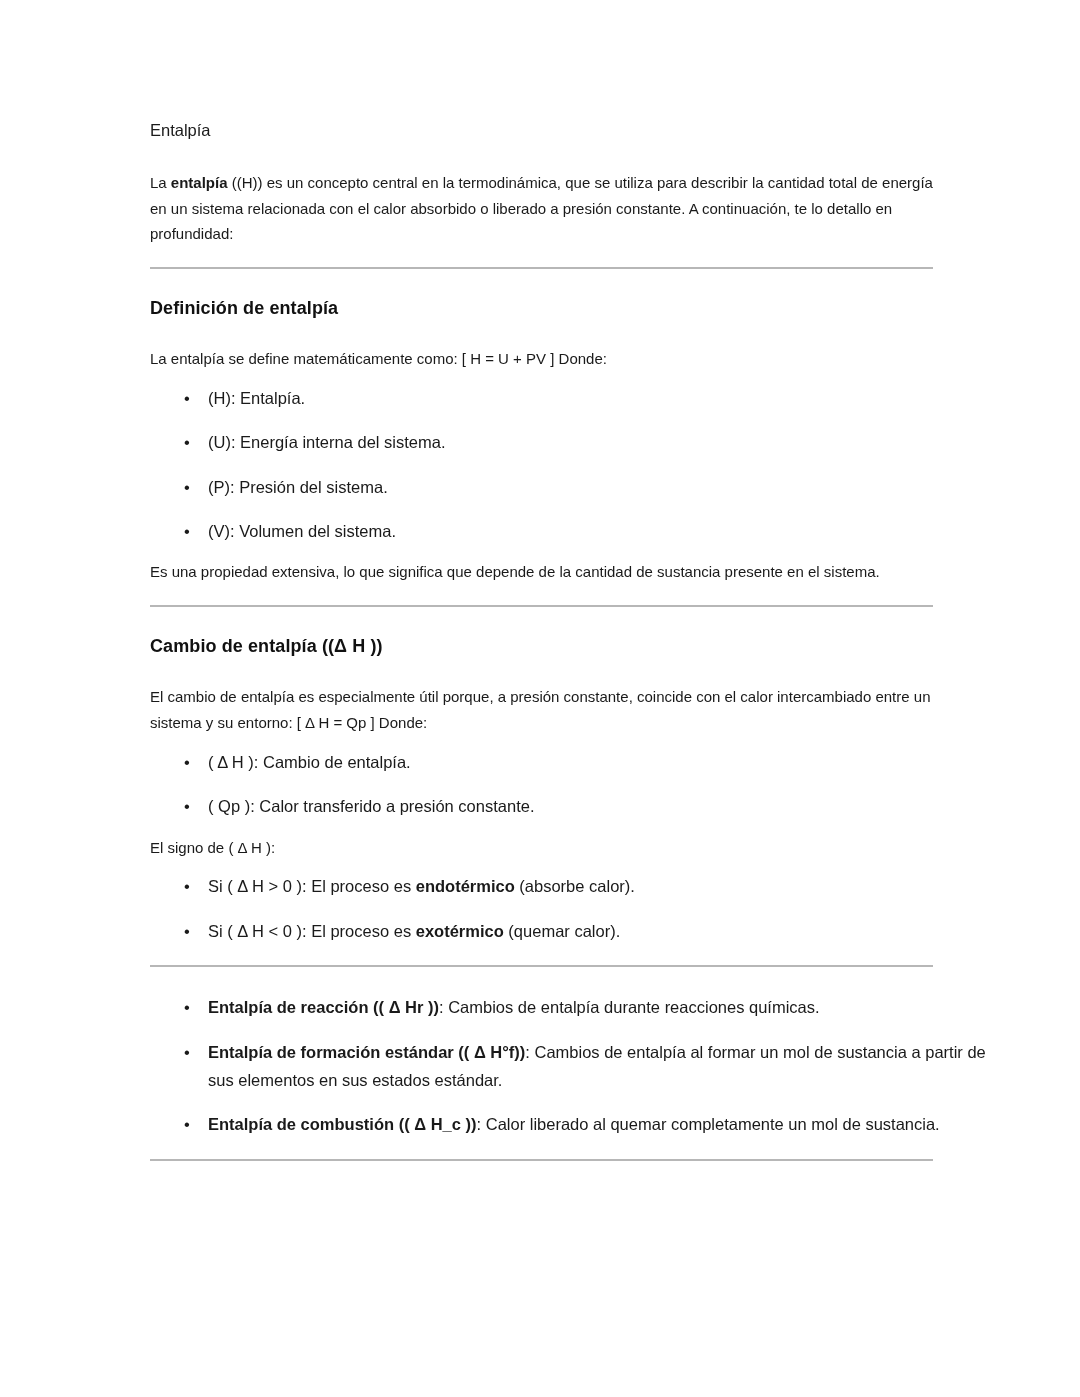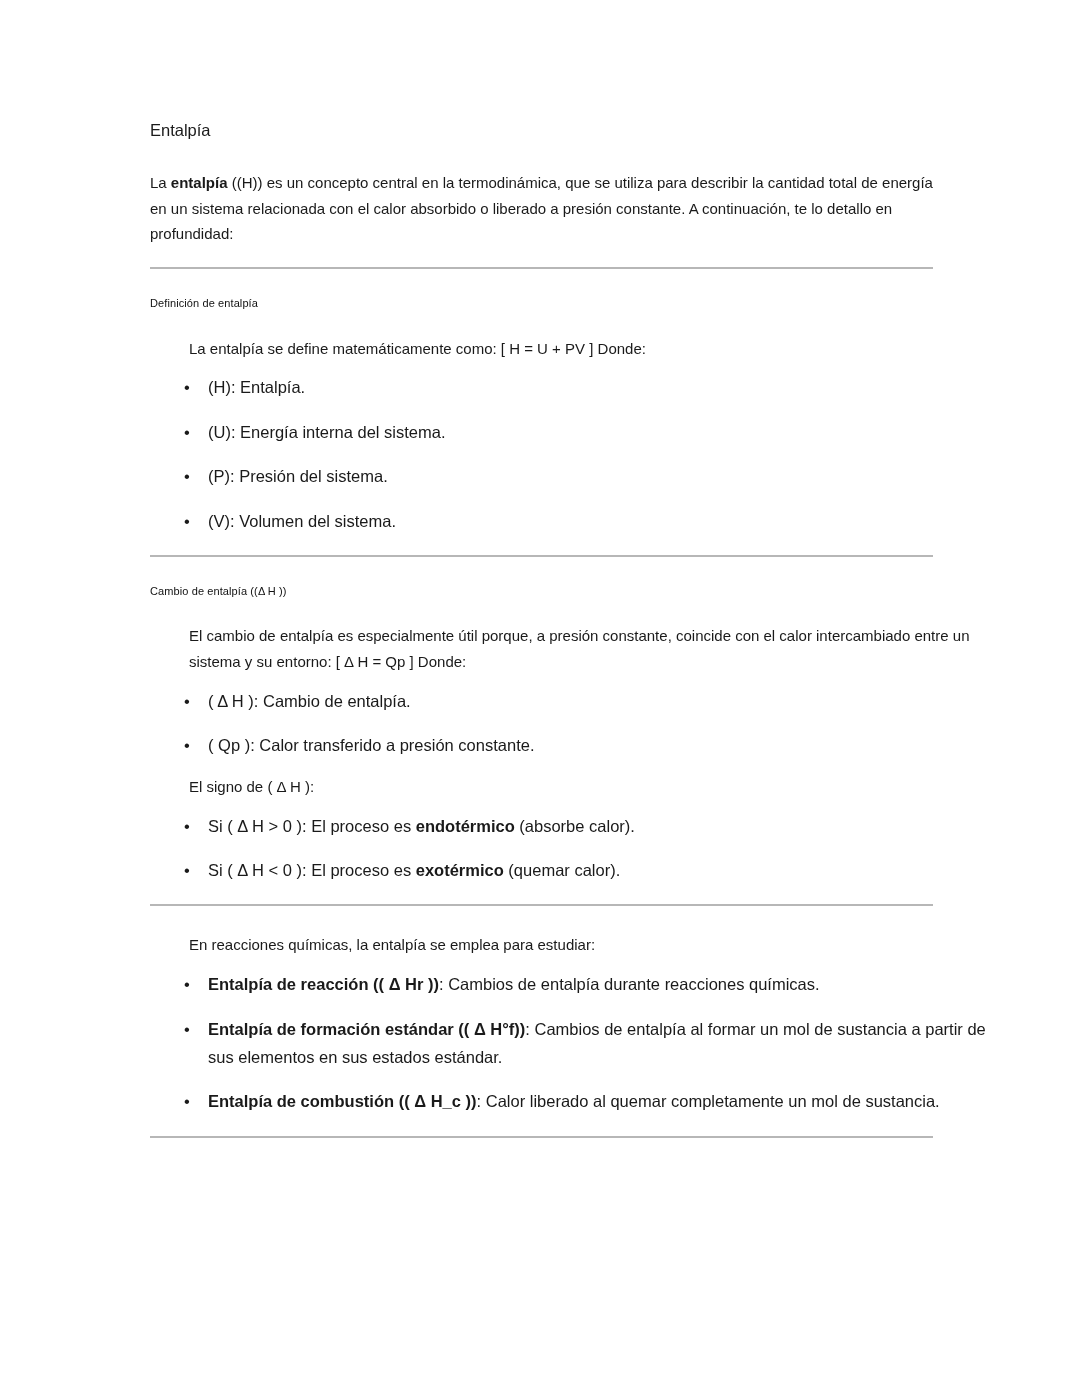--- a/index.html
+++ b/index.html
@@ -32,25 +32,24 @@
   p.para {
     font-size: 15px;
     font-weight: 400;
     line-height: 1.72;
     color: #1a1a1a;
     margin: 0 0 16px 0;
     max-width: 784px;
   }
   p.para.tight {
     margin-bottom: 12px;
-    margin-left: 39px;
   }
   h2.section-heading {
-    font-size: 11px;
-    font-weight: 400;
+    font-size: 18px;
+    font-weight: 700;
     line-height: 1.5;
     color: #111111;
     margin: 0 0 24px 0;
     letter-spacing: 0.1px;
   }
   hr.divider {
     border: none;
     border-top: 2px solid #b7b7b7;
     margin: 20px 0 26px 0;
     width: 783px;
@@ -103,20 +102,21 @@
 
   <p class="para tight">La entalpía se define matemáticamente como: [ H = U + PV ] Donde:</p>
 
   <ul class="bullets list-block">
     <li><span class="bullet-dot">•</span><span>(H): Entalpía.</span></li>
     <li><span class="bullet-dot">•</span><span>(U): Energía interna del sistema.</span></li>
     <li><span class="bullet-dot">•</span><span>(P): Presión del sistema.</span></li>
     <li><span class="bullet-dot">•</span><span>(V): Volumen del sistema.</span></li>
   </ul>
 
+  <p class="para">Es una propiedad extensiva, lo que significa que depende de la cantidad de sustancia presente en el sistema.</p>
 
   <hr class="divider">
 
   <h2 class="section-heading">Cambio de entalpía ((Δ H ))</h2>
 
   <p class="para tight">El cambio de entalpía es especialmente útil porque, a presión constante, coincide con el calor intercambiado entre un sistema y su entorno: [ Δ H = Qp ] Donde:</p>
 
   <ul class="bullets list-block">
     <li><span class="bullet-dot">•</span><span>( Δ H ): Cambio de entalpía.</span></li>
     <li><span class="bullet-dot">•</span><span>( Qp ): Calor transferido a presión constante.</span></li>
@@ -125,21 +125,20 @@
   <p class="para tight">El signo de ( Δ H ):</p>
 
   <ul class="bullets list-block">
     <li><span class="bullet-dot">•</span><span>Si ( Δ H &gt; 0 ): El proceso es </span><span class="bold">endotérmico</span><span> (absorbe calor).</span></li>
     <li><span class="bullet-dot">•</span><span>Si ( Δ H &lt; 0 ): El proceso es </span><span class="bold">exotérmico</span><span> (quemar calor).</span></li>
   </ul>
 
   <hr class="divider">
 
 
-  <p class="para tight">En reacciones químicas, la entalpía se emplea para estudiar:</p>
 
   <ul class="bullets list-block">
     <li><span class="bullet-dot">•</span><span class="bold">Entalpía de reacción (( Δ Hr ))</span><span>: Cambios de entalpía durante reacciones químicas.</span></li>
     <li><span class="bullet-dot">•</span><span class="bold">Entalpía de formación estándar (( Δ H°f))</span><span>: Cambios de entalpía al formar un mol de sustancia a partir de sus elementos en sus estados estándar.</span></li>
     <li><span class="bullet-dot">•</span><span class="bold">Entalpía de combustión (( Δ H_c ))</span><span>: Calor liberado al quemar completamente un mol de sustancia.</span></li>
   </ul>
 
   <hr class="divider">
 
 </div>

